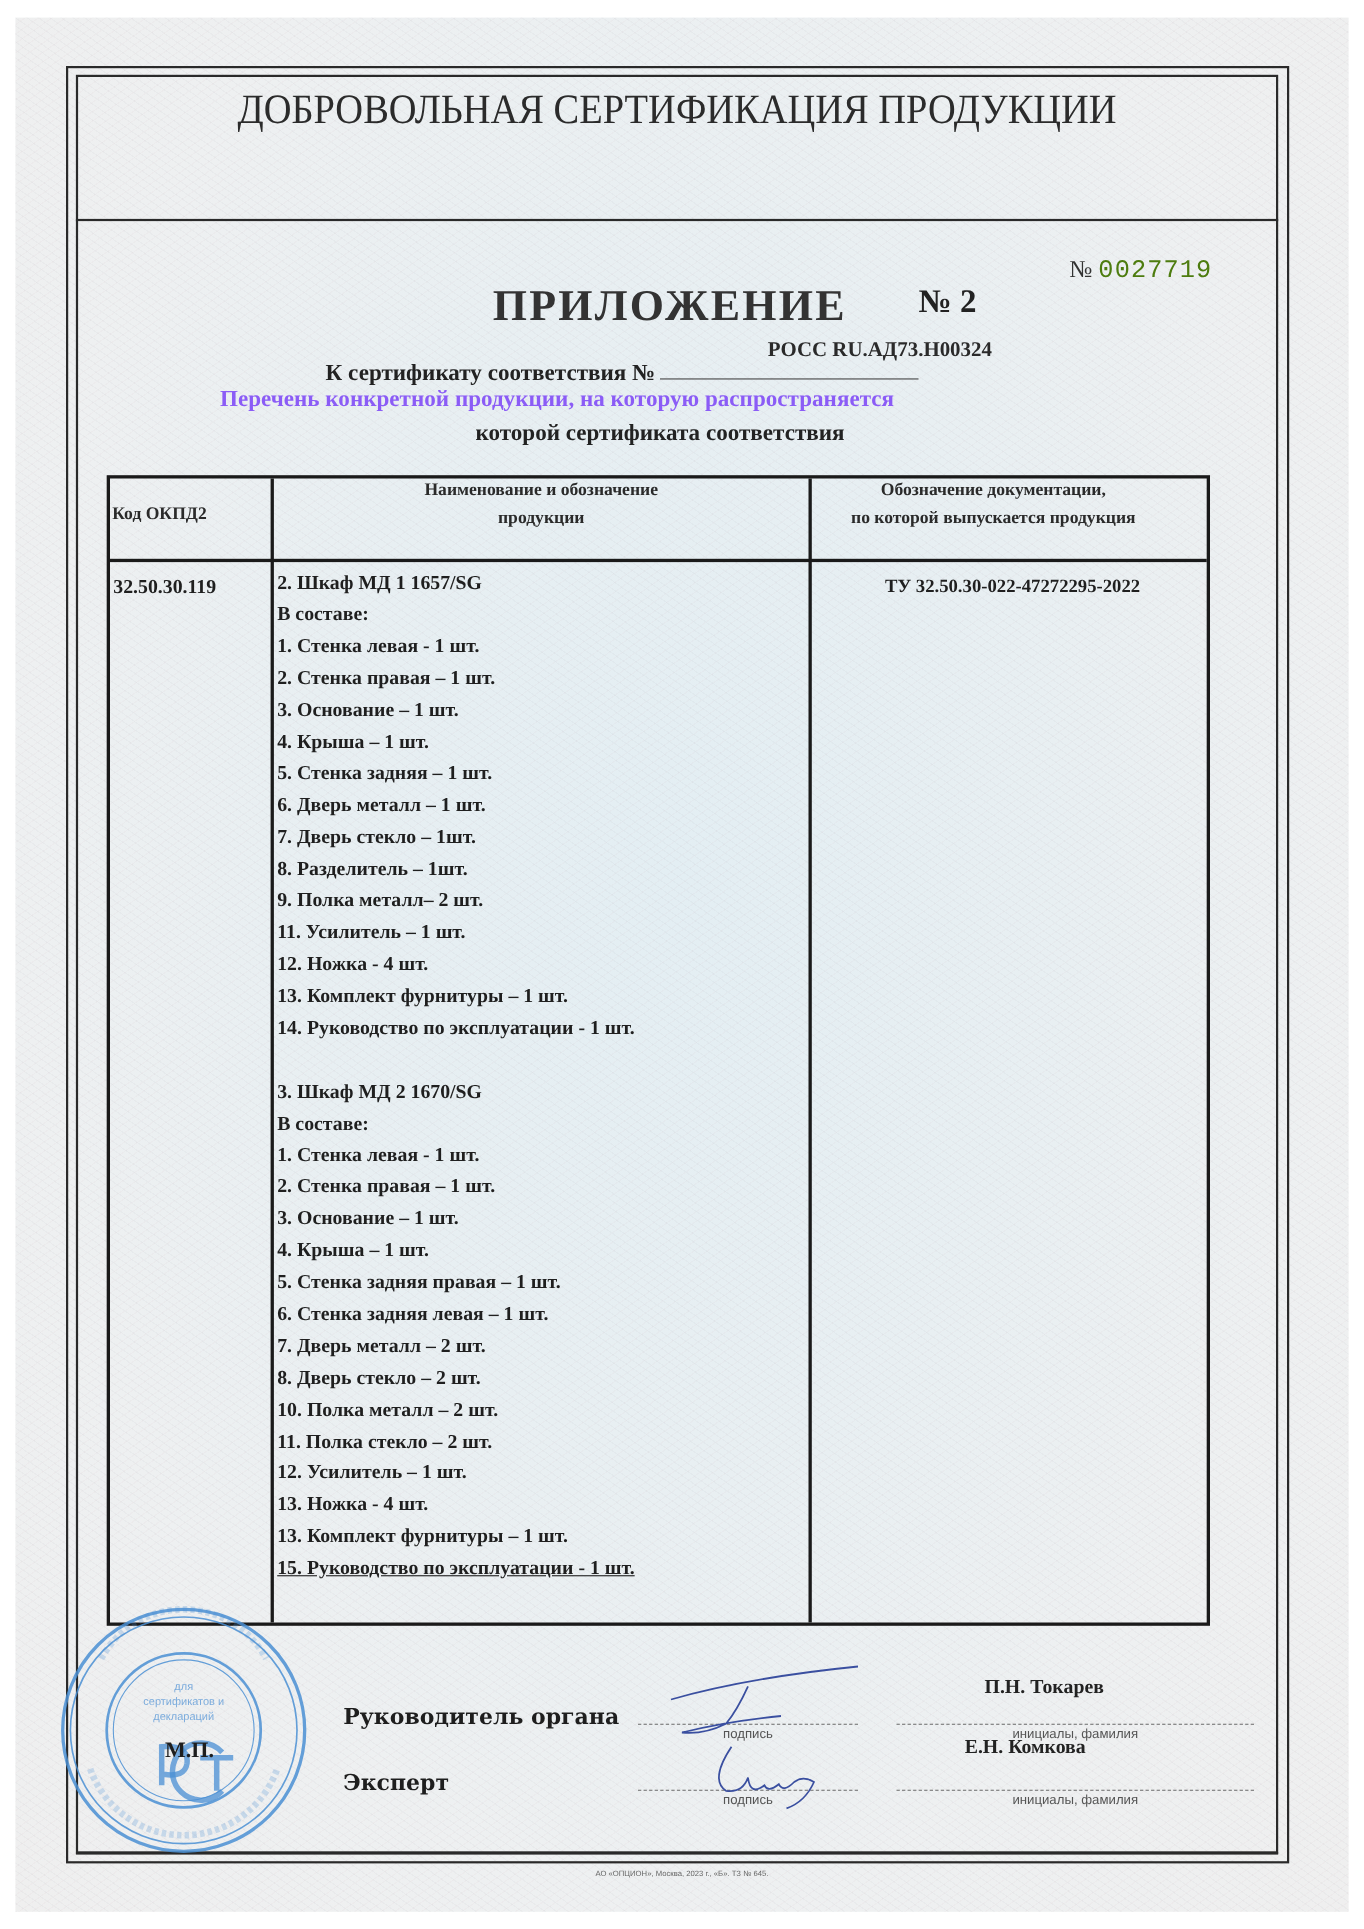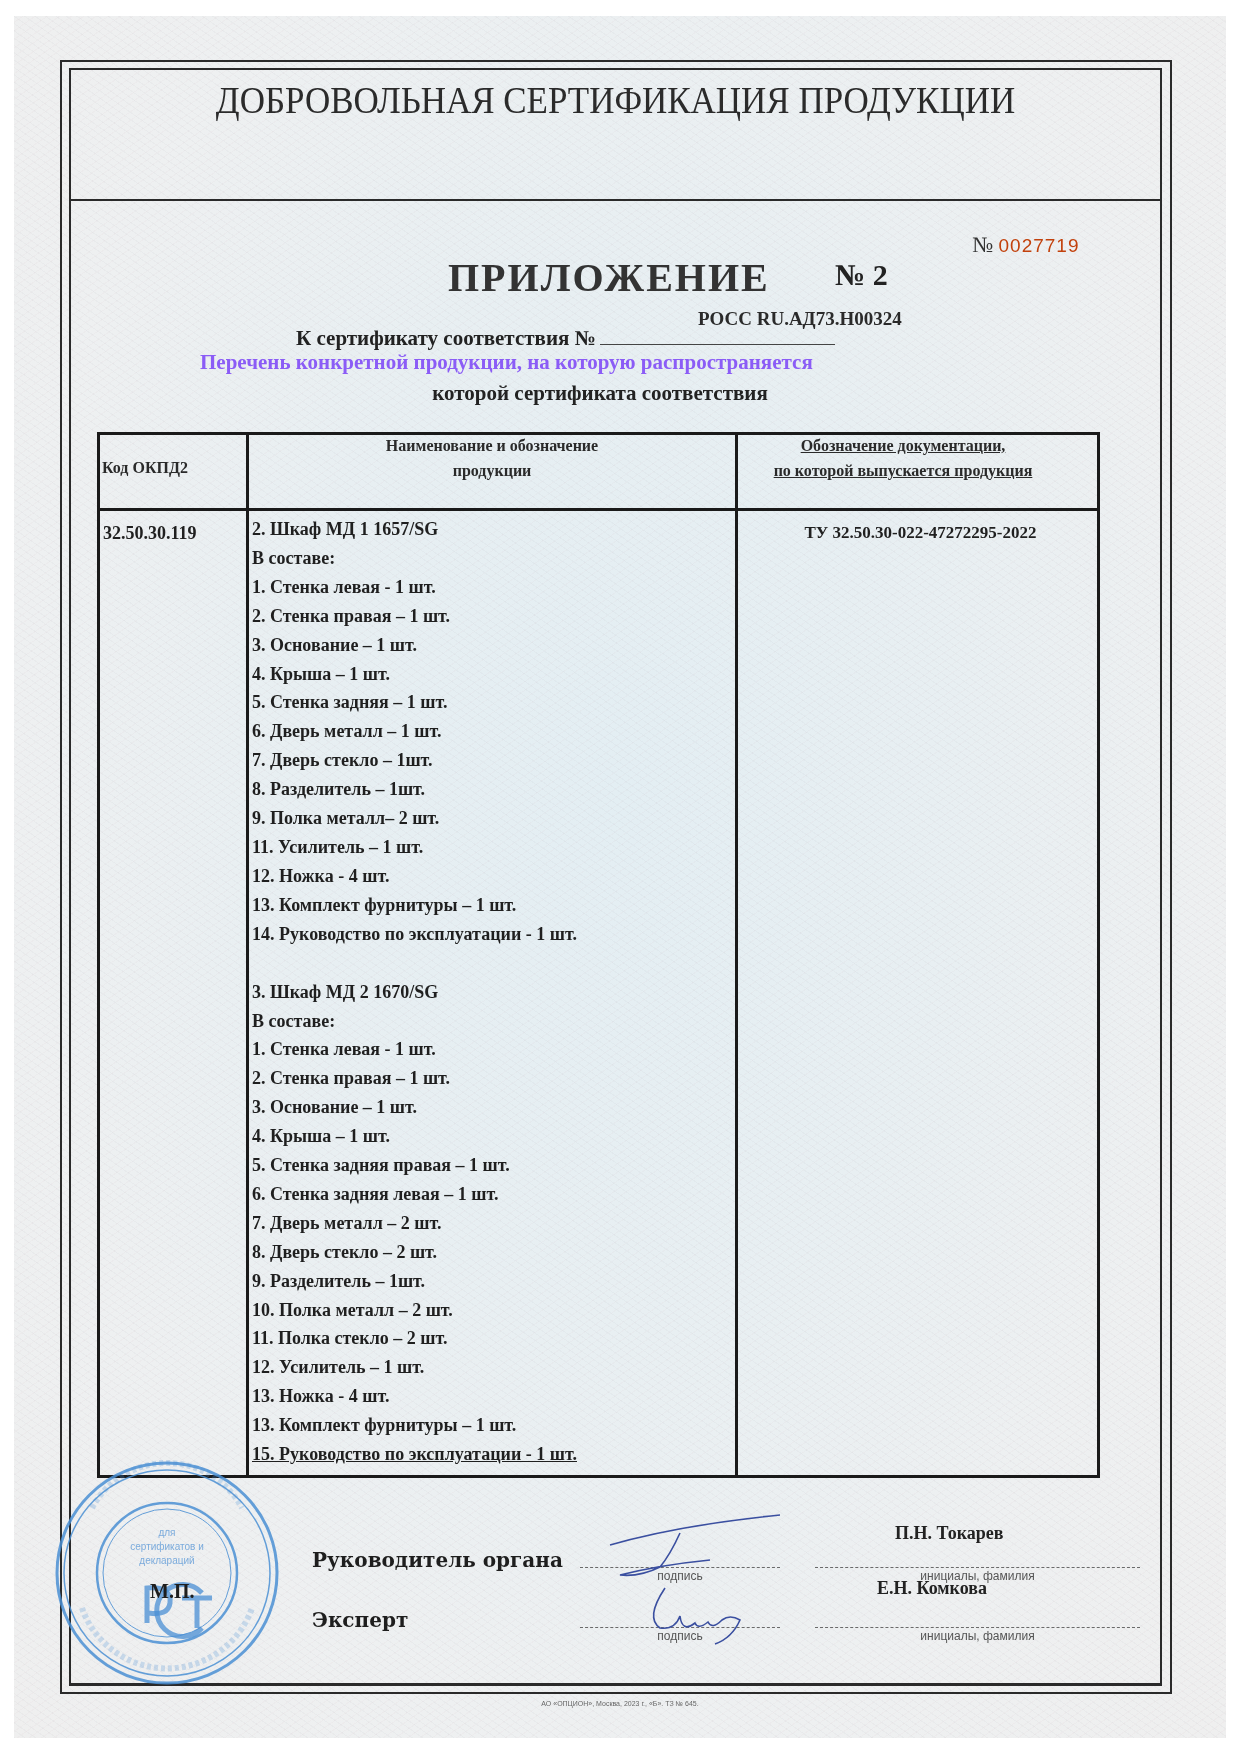--- a/index.html
+++ b/index.html
@@ -33,21 +33,21 @@
     .main-title {
       position: absolute; left: 69px; top: 78px; width: 1093px; text-align: center;
       font-family: "Liberation Serif", serif; font-size: 38px; letter-spacing: 0px;
       color: #2b2b2b; transform: scaleX(0.92); transform-origin: center;
     }
     .form-number {
       position: absolute; left: 972px; top: 232px; font-size: 22px; color: #333;
       font-family: "Liberation Serif", serif;
     }
     .form-number .num {
-      font-family: Liberation Sans, sans-serif; color: #c2410c; font-size: 19px; letter-spacing: 1px;
+      font-family: Liberation Mono, monospace; color: #4d7c0f; font-size: 23px; letter-spacing: 1px;
     }
     .annex-title {
       position: absolute; left: 448px; top: 254px; font-size: 40px; font-weight: bold; color: #333;
       letter-spacing: 2px;
     }
     .annex-num {
       position: absolute; left: 835px; top: 258px; font-size: 30px; font-weight: bold; color: #222;
     }
     .cert-reg {
       position: absolute; left: 698px; top: 308px; font-size: 19px; font-weight: bold; color: #2a2a2a;
@@ -139,21 +139,21 @@
 <div class="tbl">
   <div class="vline" style="left:146px;"></div>
   <div class="vline" style="left:635px;"></div>
   <div class="hline"></div>
 
   <div class="th" style="left:0; width:169px; top:20px; text-align:left; padding-left:2px;">Код ОКПД2</div>
   <div class="th" style="left:149px; width:486px; top:-2px;">
     <div>Наименование и обозначение</div>
     <div>продукции</div>
   </div>
-  <div class="th" style="left:638px; width:330px; top:-2px;text-decoration:underline;">
+  <div class="th" style="left:638px; width:330px; top:-2px;">
     <div>Обозначение документации,</div>
     <div>по которой выпускается продукция</div>
   </div>
 
   <div class="cell-code">32.50.30.119</div>
   <div class="cell-doc">ТУ 32.50.30-022-47272295-2022</div>
 
   <div class="products">
     <div class="product">
       <div class="line">2. Шкаф МД 1 1657/SG</div>
@@ -176,21 +176,20 @@
       <div class="line">3. Шкаф МД 2 1670/SG</div>
       <div class="line">В составе:</div>
       <div class="line">1. Стенка левая - 1 шт.</div>
       <div class="line">2. Стенка правая – 1 шт.</div>
       <div class="line">3. Основание – 1 шт.</div>
       <div class="line">4. Крыша – 1 шт.</div>
       <div class="line">5. Стенка задняя правая – 1 шт.</div>
       <div class="line">6. Стенка задняя левая – 1 шт.</div>
       <div class="line">7. Дверь металл – 2 шт.</div>
       <div class="line">8. Дверь стекло – 2 шт.</div>
-      <div class="line">9. Разделитель – 1шт.</div>
       <div class="line">10. Полка металл – 2 шт.</div>
       <div class="line">11. Полка стекло – 2 шт.</div>
       <div class="line">12. Усилитель – 1 шт.</div>
       <div class="line">13. Ножка - 4 шт.</div>
       <div class="line">13. Комплект фурнитуры – 1 шт.</div>
       <div class="line last">15. Руководство по эксплуатации - 1 шт.</div>
     </div>
   </div>
 </div>
 

